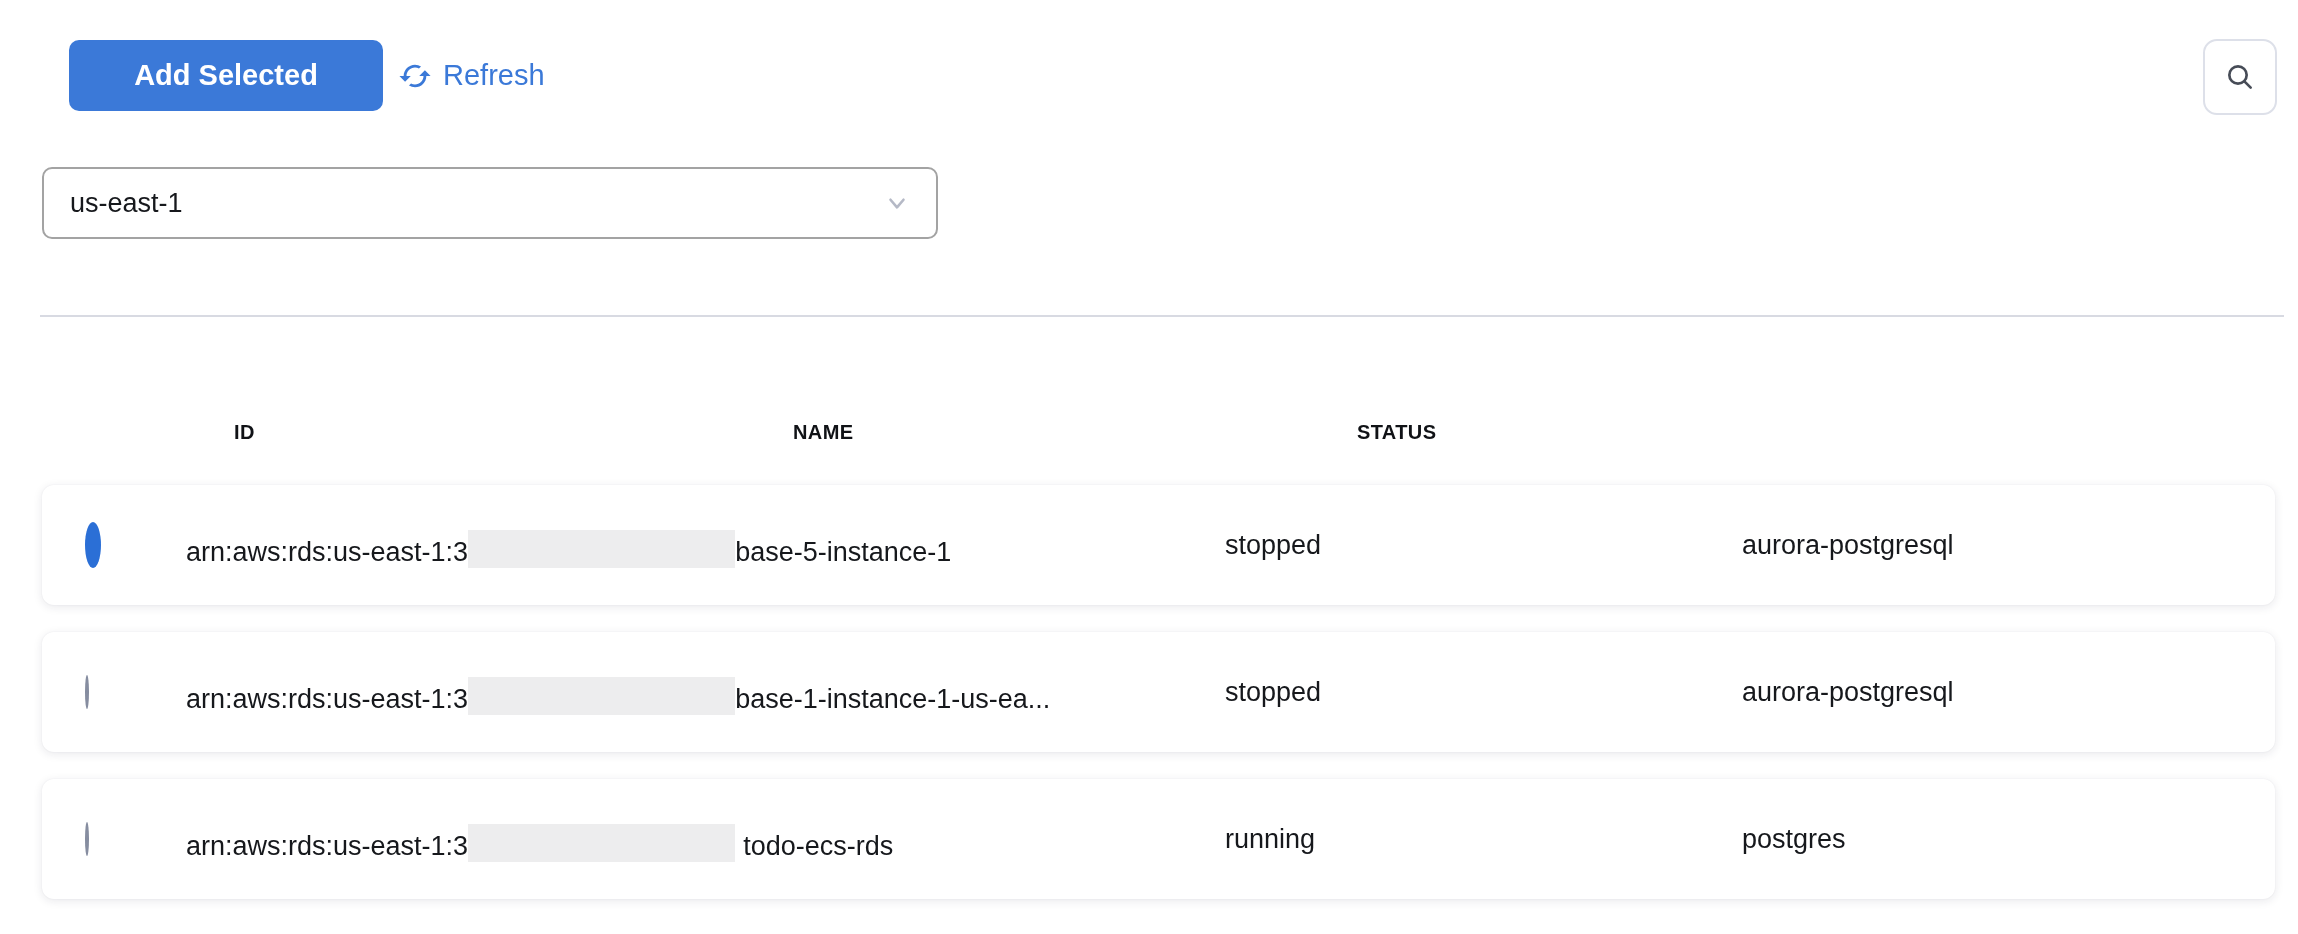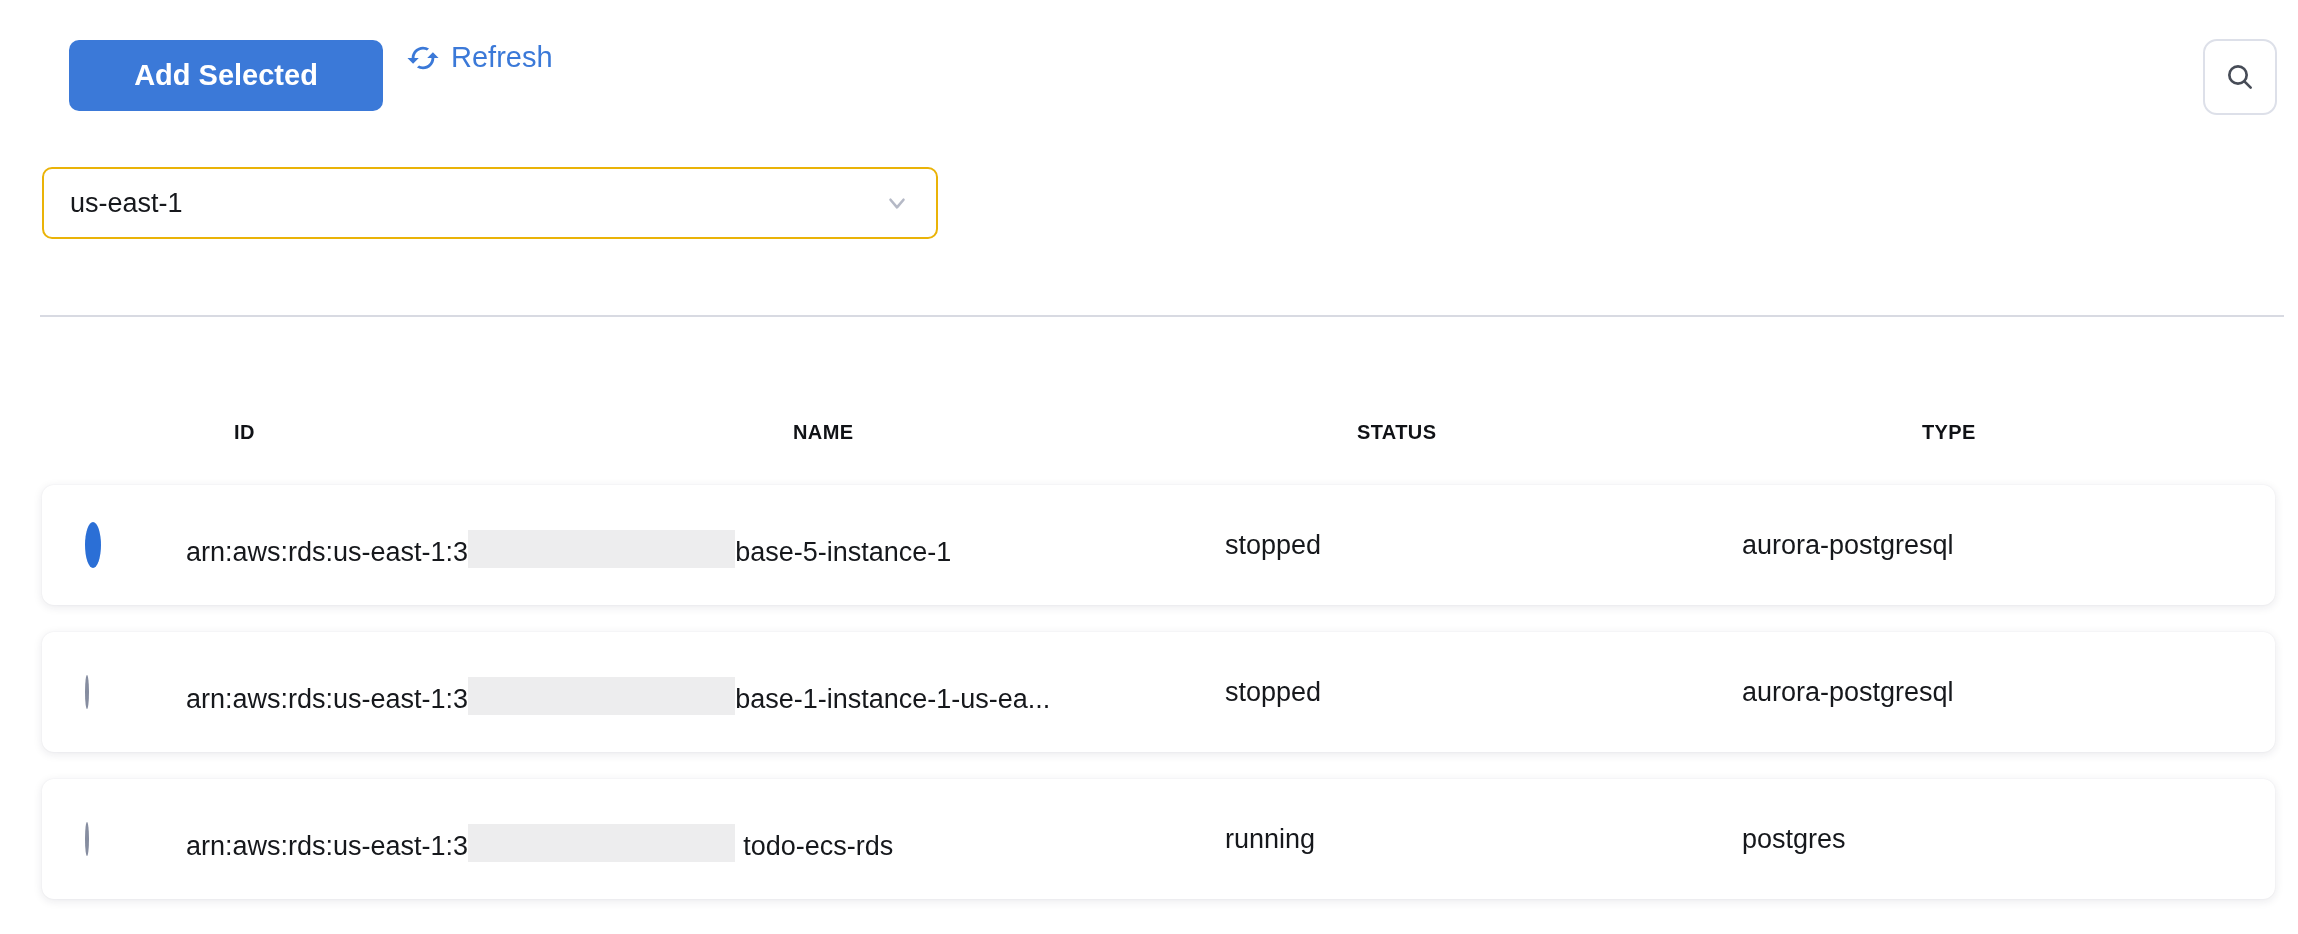--- a/index.html
+++ b/index.html
@@ -17,39 +17,39 @@
     position:absolute;left:38px;top:40px;
     width:314px;height:71px;
     background:#3b79d8;border:none;border-radius:10px;
     color:#ffffff;font-size:29px;font-weight:700;
     font-family:inherit;
     display:flex;align-items:center;justify-content:center;
     cursor:pointer;
     margin-left:31px;
   }
   .refresh-link{
-    position:absolute;left:400px;top:40px;height:71px;
-    display:flex;gap:11px;
+    position:absolute;left:392px;top:40px;height:71px;
+    display:flex;align-items:center;gap:11px;
     color:#3b79d8;font-size:29px;font-weight:500;
     cursor:pointer;background:none;border:none;font-family:inherit;
   }
   .refresh-link svg{transform:rotate(90deg);}
   .search-btn{
     position:absolute;left:2203px;top:39px;
     width:74px;height:76px;
     background:#ffffff;border:2px solid #dde0e9;border-radius:14px;
     display:flex;align-items:center;justify-content:center;
     cursor:pointer;
   }
 
   
   .region-select{
     position:absolute;left:42px;top:167px;
     width:896px;height:72px;box-sizing:border-box;
-    background:#ffffff;border:2px solid #eab308;border-radius:10px;
+    background:#ffffff;border:2px solid #a3a3a3;border-radius:10px;
     display:flex;align-items:center;
     padding:0 26px;
     font-size:27px;color:#16181c;
     cursor:pointer;
   }
   .region-select .value{flex:1 1 auto;}
   .region-select .chev{flex:0 0 auto;}
 
   
   .divider{
@@ -136,21 +136,20 @@
     </span>
   </div>
 
   <div class="divider"></div>
 
   <div class="thead">
     <span></span>
     <span>ID</span>
     <span>NAME</span>
     <span>STATUS</span>
-    <span>TYPE</span>
   </div>
 
   <div class="trow r1">
     <span class="radio-cell">
       <span class="radio selected"></span>
     </span>
     <span class="idname-cell"><span>arn:aws:rds:us-east-1:3</span><span class="redaction"><span class="peek">.... ... .. ....</span></span><span>base-5-instance-1</span></span>
     <span class="status-cell">stopped</span>
     <span class="type-cell">aurora-postgresql</span>
   </div>

